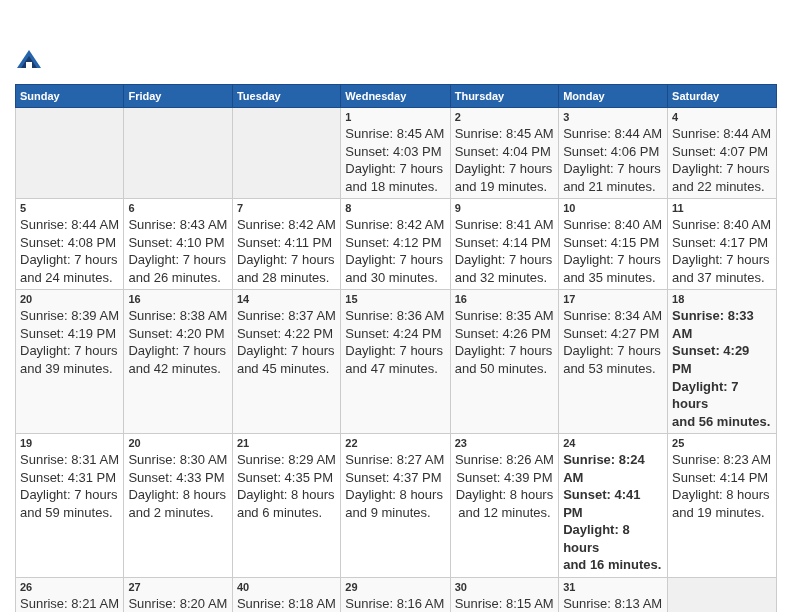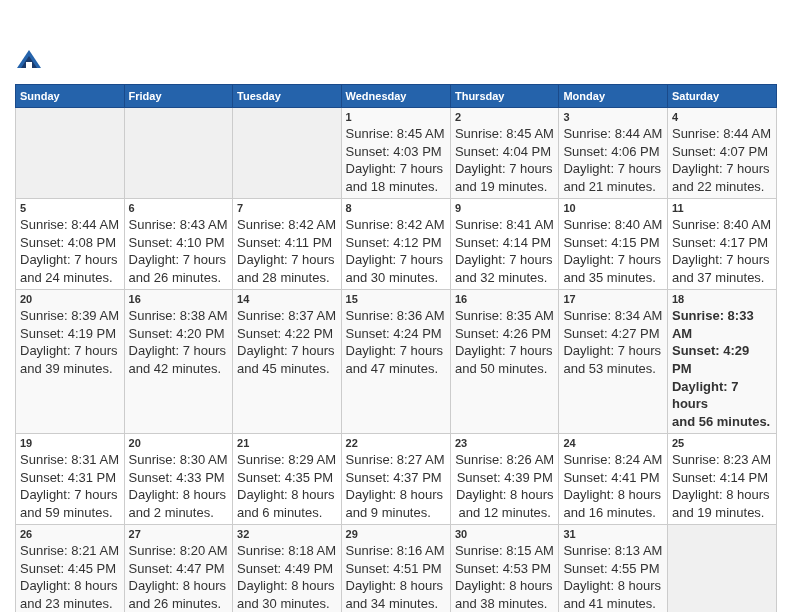--- a/index.html
+++ b/index.html
@@ -293,21 +293,21 @@
           </td>
           <td>
             <span class="day-num">23</span>
             <div class="cell-content" style="white-space: pre-line; text-align: center;">Sunrise: 8:26 AM
 Sunset: 4:39 PM
 Daylight: 8 hours
 and 12 minutes.</div>
           </td>
           <td>
             <span class="day-num">24</span>
-            <div class="cell-content" style="white-space: pre-line;">Sunrise: 8:24 AM
+            <div class="cell-content" style="white-space: pre-line; font-weight: bold;">Sunrise: 8:24 AM
 Sunset: 4:41 PM
 Daylight: 8 hours
 and 16 minutes.</div>
           </td>
           <td>
             <span class="day-num">25</span>
             <div class="cell-content" style="white-space: pre-line;">Sunrise: 8:23 AM
 Sunset: 4:14 PM
 Daylight: 8 hours
 and 19 minutes.</div>
@@ -322,21 +322,21 @@
 and 23 minutes.</div>
           </td>
           <td>
             <span class="day-num">27</span>
             <div class="cell-content" style="white-space: pre-line;">Sunrise: 8:20 AM
 Sunset: 4:47 PM
 Daylight: 8 hours
 and 26 minutes.</div>
           </td>
           <td>
-            <span class="day-num">32</span>
+            <span class="day-num">40</span>
             <div class="cell-content" style="white-space: pre-line;">Sunrise: 8:18 AM
 Sunset: 4:49 PM
 Daylight: 8 hours
 and 30 minutes.</div>
           </td>
           <td>
             <span class="day-num">29</span>
             <div class="cell-content" style="white-space: pre-line;">Sunrise: 8:16 AM
 Sunset: 4:51 PM
 Daylight: 8 hours

